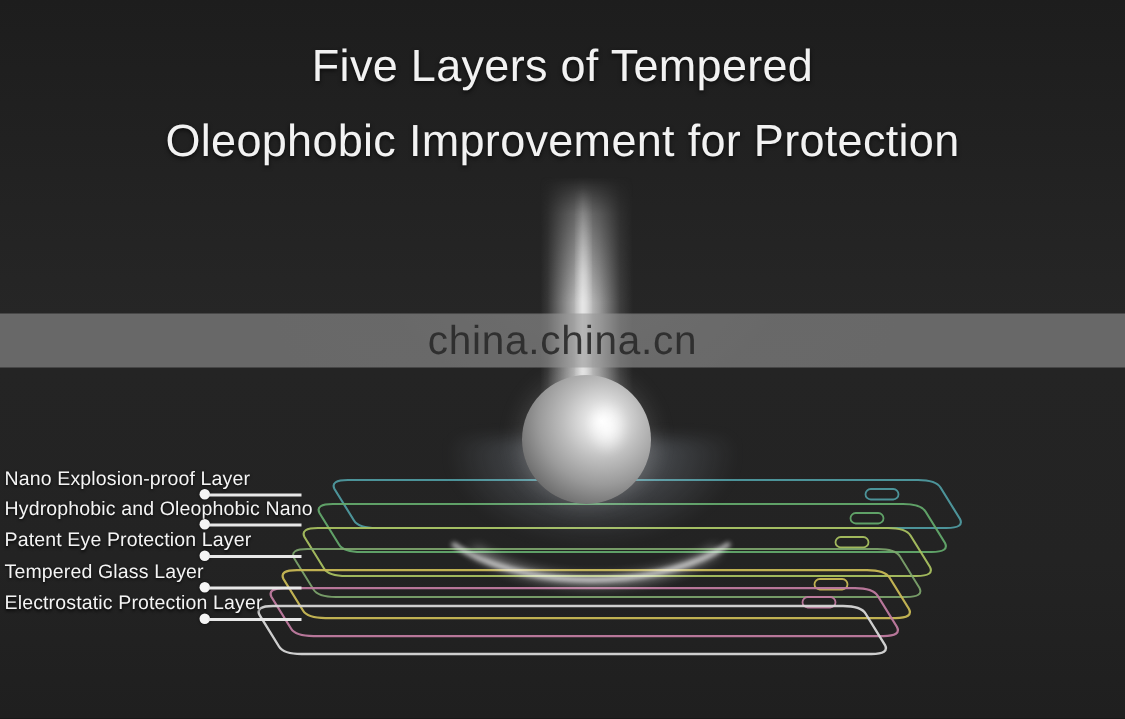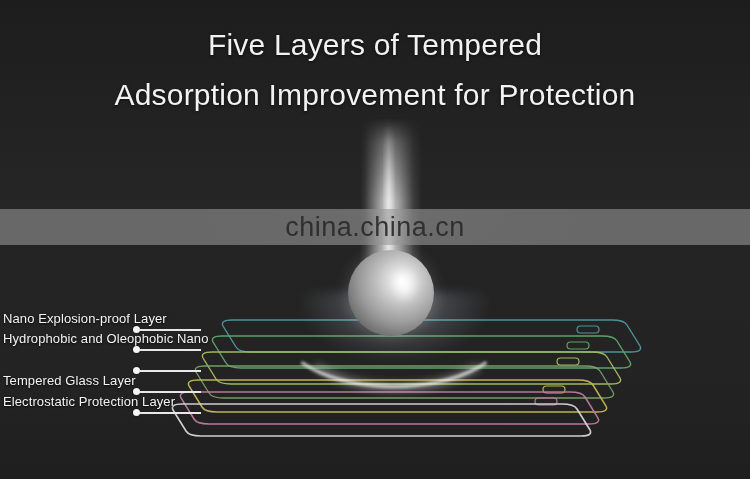--- a/index.html
+++ b/index.html
@@ -226,21 +226,21 @@
 <body>
 
 <div id="stage">
 
   <div class="bg-base"></div>
   <div class="bg-top-dark"></div>
   <div class="bg-bottom-dark"></div>
 
   <div class="title-wrap">
     <div class="title-line">Five Layers of Tempered</div>
-    <div class="title-line">Adsorption Improvement for Protection</div>
+    <div class="title-line">Oleophobic Improvement for Protection</div>
   </div>
 
   <div class="arc-glow"></div>
   <div class="arc"></div>
   <div class="arc2"></div>
   <div class="shaft"></div>
   <div class="shaft-inner-hi"></div>
   <div class="ball"></div>
   <div class="ball-spec"></div>
 
@@ -305,20 +305,23 @@
     </div>
 
     <div class="lbl-row" style="top:331px;">
       <span class="lbl-text">Hydrophobic and Oleophobic Nano</span>
     </div>
     <div class="leader" style="left:133px; top:345px;">
       <span class="dot"></span>
       <span class="line" style="width:62px;"></span>
     </div>
 
+    <div class="lbl-row" style="top:352px;">
+      <span class="lbl-text">Patent Eye Protection Layer</span>
+    </div>
     <div class="leader" style="left:133px; top:366px;">
       <span class="dot"></span>
       <span class="line" style="width:62px;"></span>
     </div>
 
     <div class="lbl-row" style="top:373px;">
       <span class="lbl-text">Tempered Glass Layer</span>
     </div>
     <div class="leader" style="left:133px; top:387px;">
       <span class="dot"></span>

